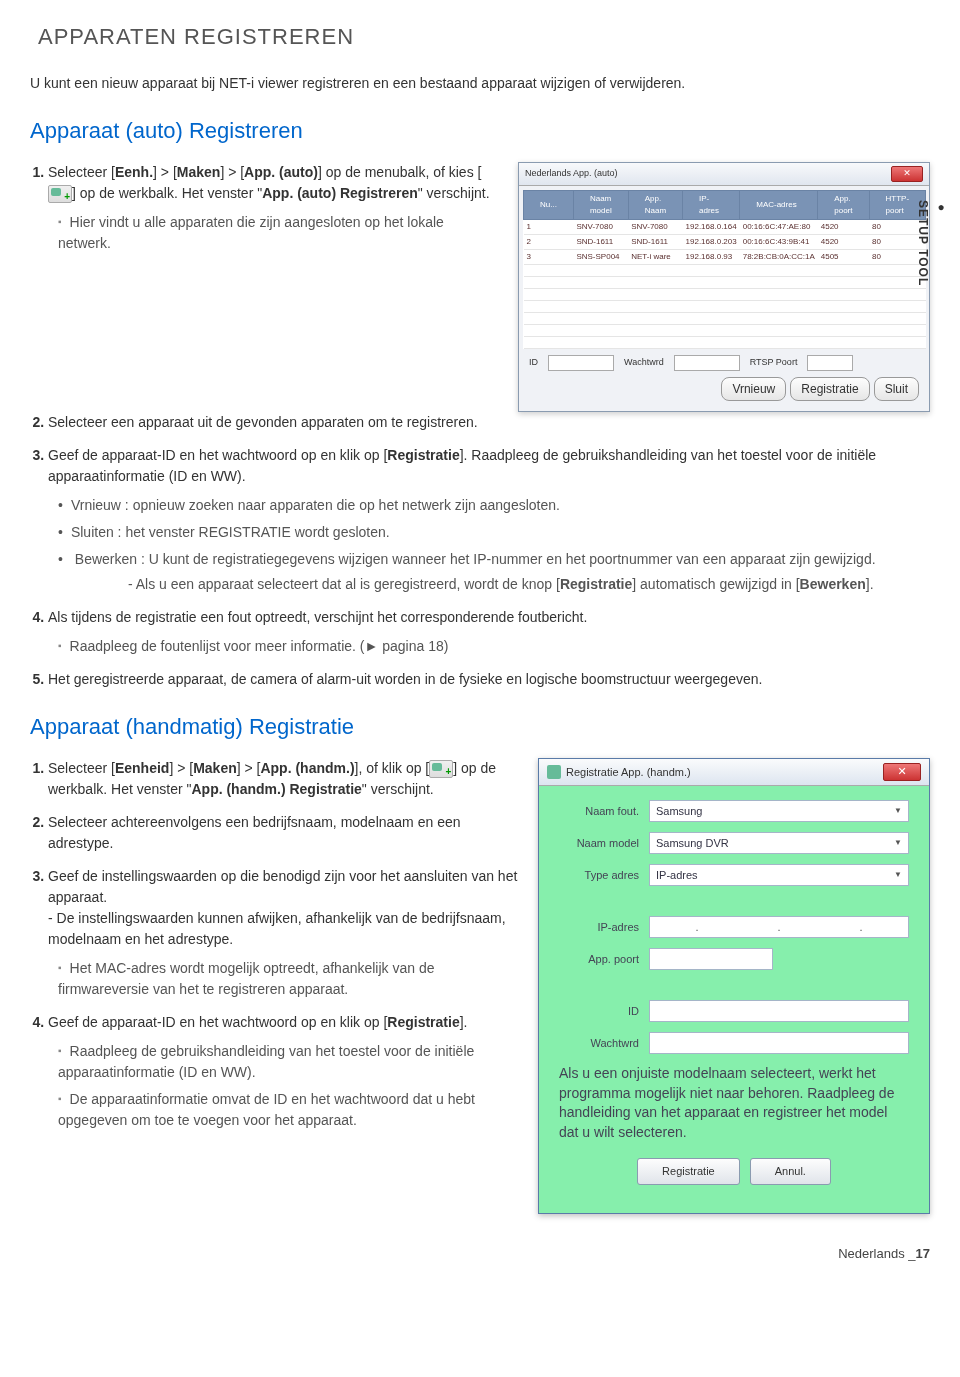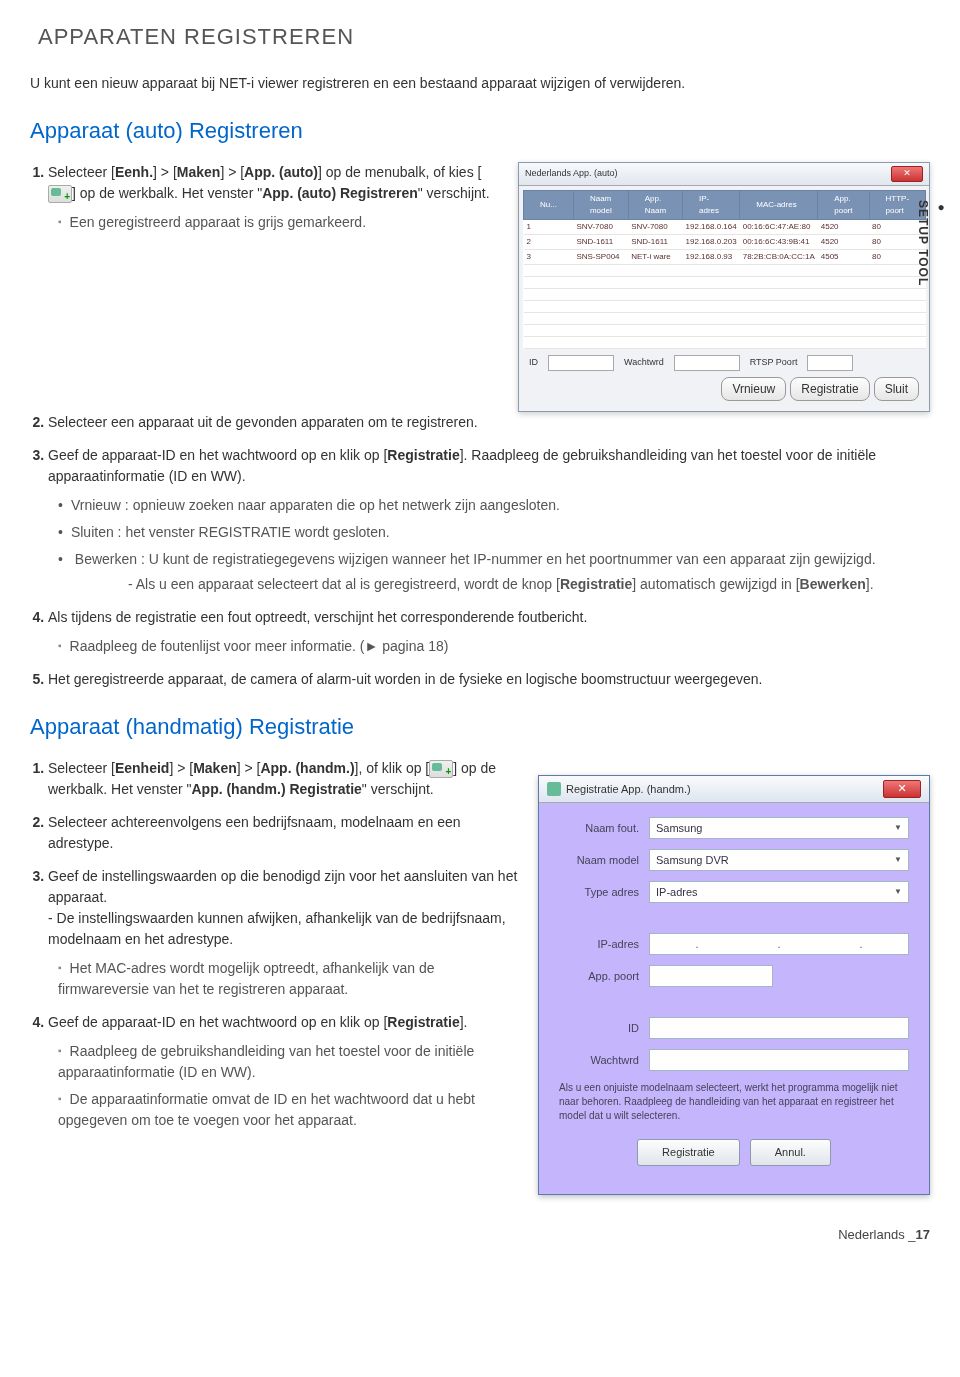--- a/index.html
+++ b/index.html
@@ -191,23 +191,22 @@
     padding: 2px 10px;
     font-size: 12px;
     color: #333;
   }
 
   
   .dlg2 {
     width: 390px;
     font-size: 11px;
     border: 1px solid #5a7ba8;
-    background: #c4b5fd;
+    background: #86efac;
     box-shadow: 0 2px 6px rgba(0,0,0,0.25);
-    margin-top: 17px;
   }
   .dlg2-title {
     background: linear-gradient(#fafbfc, #dde5f0);
     padding: 4px 8px;
     display: flex;
     justify-content: space-between;
     align-items: center;
     border-bottom: 1px solid #aaa;
   }
   .dlg2-title-left {
@@ -270,21 +269,21 @@
     background: #fff;
     height: 20px;
     padding: 0 6px;
   }
   .dlg2-row .ip-boxes span.dot { color: #555; }
   .dlg2-row .narrow {
     width: 110px;
     flex: none;
   }
   .dlg2-note {
-    font-size: 10px;
+    font-size: 14px;
     line-height: 1.4;
     color: #445;
     margin: 10px 0;
   }
   .dlg2-btns {
     display: flex;
     justify-content: center;
     gap: 10px;
     padding: 6px 0 14px 0;
   }
@@ -317,21 +316,21 @@
 <div class="side-tab">SETUP TOOL</div>
 
 <h2>Apparaat (auto) Registreren</h2>
 
 <div class="two-col">
   <div class="col-text">
     <ol>
       <li>
         <span>Selecteer [</span><span class="bold">Eenh.</span><span>] &gt; [</span><span class="bold">Maken</span><span>] &gt; [</span><span class="bold">App. (auto)</span><span>] op de menubalk, of kies [</span><span class="icon-inline"><span class="blob"></span></span><span>] op de werkbalk. Het venster "</span><span class="bold">App. (auto) Registreren</span><span>" verschijnt.</span>
         <ul class="square">
-          <li>Een geregistreerd apparaat is grijs gemarkeerd.</li>
+          <li>Hier vindt u alle apparaten die zijn aangesloten op het lokale netwerk.</li>
         </ul>
       </li>
     </ol>
   </div>
   <div class="col-img">
     <div class="dlg1">
       <div class="dlg1-title">
         <span>Nederlands App. (auto)</span>
         <span class="dlg1-close">✕</span>
       </div>

